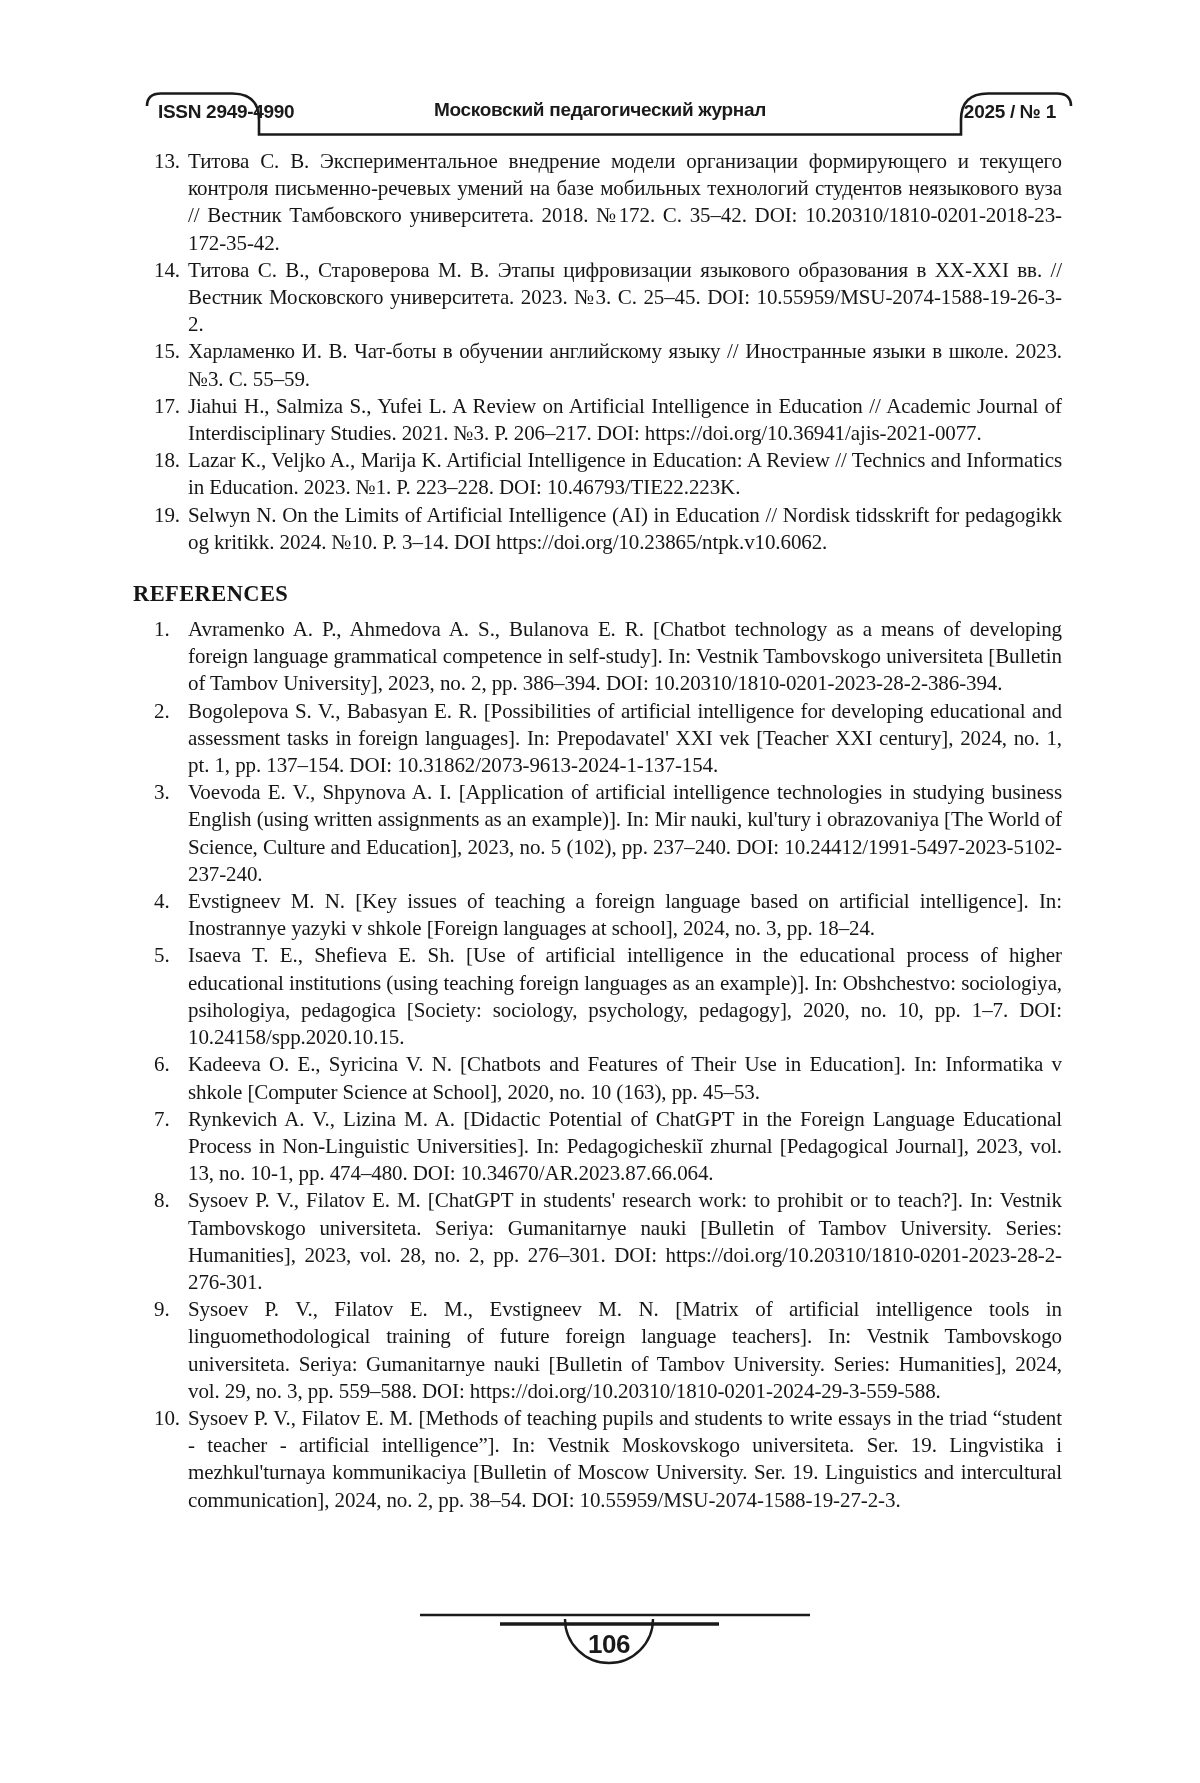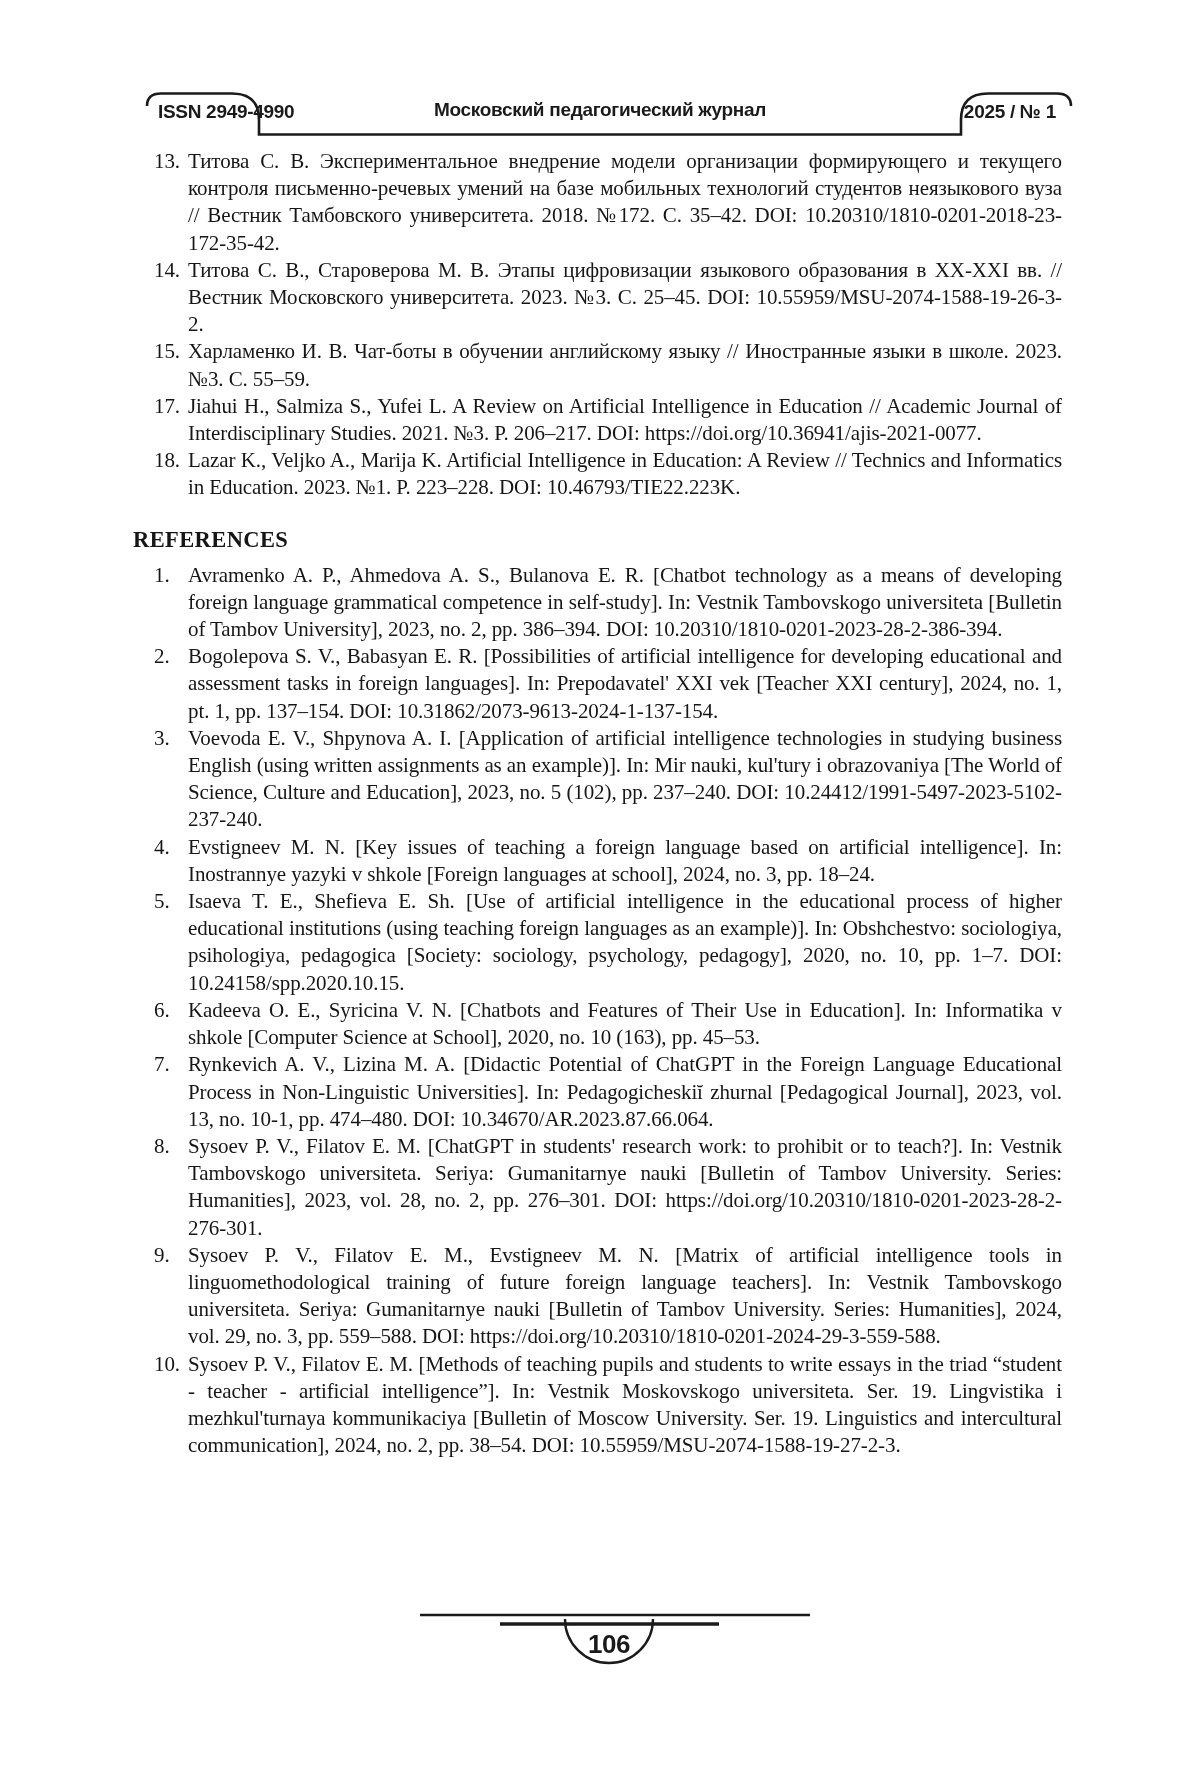--- a/index.html
+++ b/index.html
@@ -81,20 +81,21 @@
   <div class="hlabel issue">2025 / № 1</div>
 
   <div class="content">
 
     <ol class="ref-list">
       <li class="ref-item"><span class="ref-num">13.</span><span>Титова С. В. Экспериментальное внедрение модели организации формирующего и текущего контроля письменно-речевых умений на базе мобильных технологий студентов неязыкового вуза // Вестник Тамбовского университета. 2018. №172. С. 35–42. DOI: 10.20310/1810-0201-2018-23-172-35-42.</span></li>
       <li class="ref-item"><span class="ref-num">14.</span><span>Титова С. В., Староверова М. В. Этапы цифровизации языкового образования в XX-XXI вв. // Вестник Московского университета. 2023. №3. С. 25–45. DOI: 10.55959/MSU-2074-1588-19-26-3-2.</span></li>
       <li class="ref-item"><span class="ref-num">15.</span><span>Харламенко И. В. Чат-боты в обучении английскому языку // Иностранные языки в школе. 2023. №3. С. 55–59.</span></li>
       <li class="ref-item"><span class="ref-num">17.</span><span>Jiahui H., Salmiza S., Yufei L. A Review on Artificial Intelligence in Education // Academic Journal of Interdisciplinary Studies. 2021. №3. P. 206–217. DOI: https://doi.org/10.36941/ajis-2021-0077.</span></li>
       <li class="ref-item"><span class="ref-num">18.</span><span>Lazar K., Veljko A., Marija K. Artificial Intelligence in Education: A Review // Technics and Informatics in Education. 2023. №1. P. 223–228. DOI: 10.46793/TIE22.223K.</span></li>
+      <li class="ref-item"><span class="ref-num">19.</span><span>Selwyn N. On the Limits of Artificial Intelligence (AI) in Education // Nordisk tidsskrift for pedagogikk og kritikk. 2024. №10. P. 3–14. DOI  https://doi.org/10.23865/ntpk.v10.6062.</span></li>
     </ol>
 
     <div class="refs-title">REFERENCES</div>
 
     <ol class="ref-list">
       <li class="ref-item"><span class="ref-num">1.</span><span>Avramenko A. P., Ahmedova A. S., Bulanova E. R. [Chatbot technology as a means of developing foreign language grammatical competence in self-study]. In: Vestnik Tambovskogo universiteta [Bulletin of Tambov University], 2023, no. 2, pp. 386–394. DOI: 10.20310/1810-0201-2023-28-2-386-394.</span></li>
       <li class="ref-item"><span class="ref-num">2.</span><span>Bogolepova S. V., Babasyan E. R. [Possibilities of artificial intelligence for developing educational and assessment tasks in foreign languages]. In: Prepodavatel' XXI vek [Teacher XXI century], 2024, no. 1, pt. 1, pp. 137–154. DOI: 10.31862/2073-9613-2024-1-137-154.</span></li>
       <li class="ref-item"><span class="ref-num">3.</span><span>Voevoda E. V., Shpynova A. I. [Application of artificial intelligence technologies in studying business English (using written assignments as an example)]. In: Mir nauki, kul'tury i obrazovaniya [The World of Science, Culture and Education], 2023, no. 5 (102), pp. 237–240. DOI: 10.24412/1991-5497-2023-5102-237-240.</span></li>
       <li class="ref-item"><span class="ref-num">4.</span><span>Evstigneev M. N. [Key issues of teaching a foreign language based on artificial intelligence]. In: Inostrannye yazyki v shkole [Foreign languages at school], 2024, no. 3, pp. 18–24.</span></li>
       <li class="ref-item"><span class="ref-num">5.</span><span>Isaeva T. E., Shefieva E. Sh. [Use of artificial intelligence in the educational process of higher educational institutions (using teaching foreign languages as an example)]. In: Obshchestvo: sociologiya, psihologiya, pedagogica [Society: sociology, psychology, pedagogy], 2020, no. 10, pp. 1–7. DOI: 10.24158/spp.2020.10.15.</span></li>

